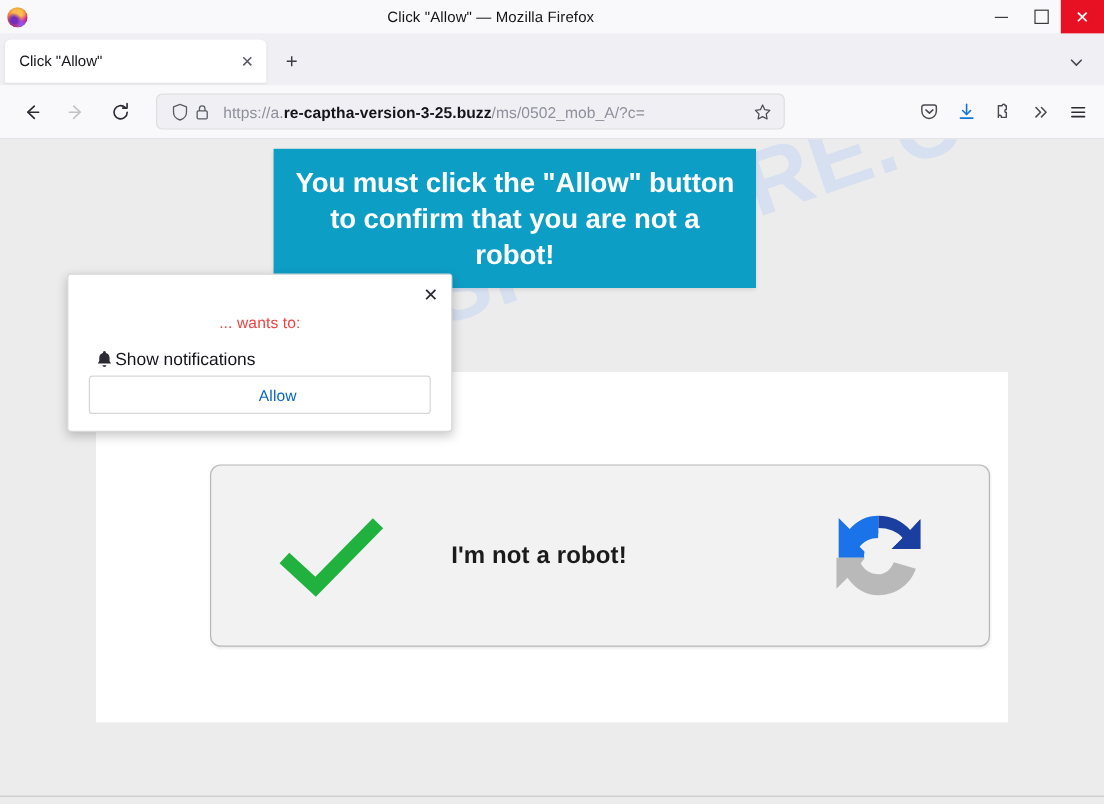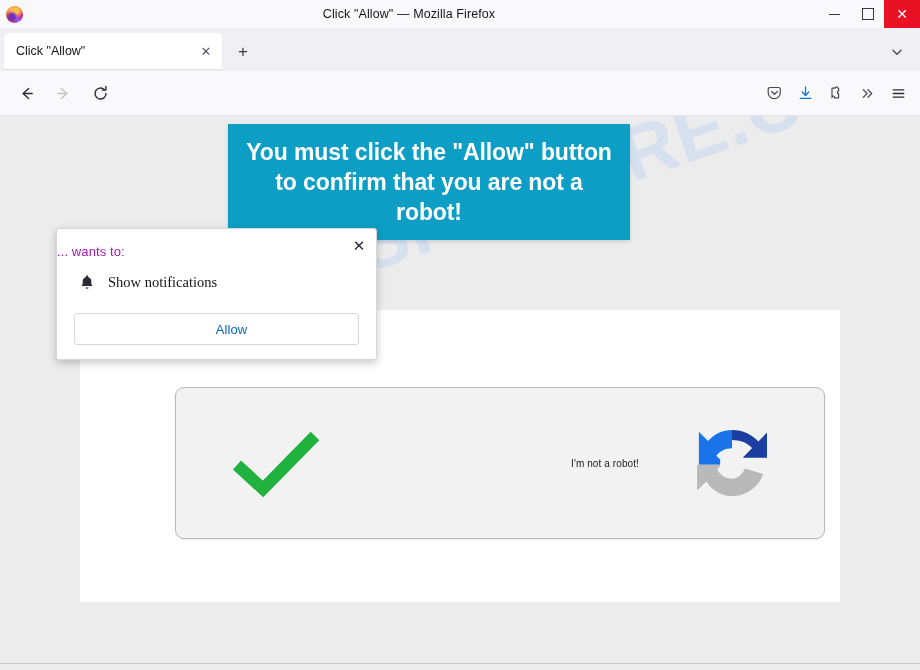--- a/index.html
+++ b/index.html
@@ -298,23 +298,23 @@
   }
   .check-wrap {
     width: 200px;
     display: flex;
     align-items: center;
     justify-content: center;
     flex: 0 0 auto;
   }
   .captcha-label {
     flex: 1 1 auto;
-    text-align: right;
-    font-size: 10px;
-    font-weight: normal;
+    text-align: left;
+    font-size: 20px;
+    font-weight: bold;
     color: #1b1b1b;
     letter-spacing: .1px;
   }
   .recaptcha-wrap {
     width: 185px;
     display: flex;
     align-items: center;
     justify-content: center;
     flex: 0 0 auto;
   }
@@ -339,42 +339,42 @@
     top: 6px;
     width: 22px; height: 22px;
     display: flex;
     align-items: center;
     justify-content: center;
     color: #2b2a33;
     font-size: 15px;
     border-radius: 3px;
   }
   .perm-header {
+    text-align: center;
     font-size: 13px;
-    color: #a21caf;
+    color: #ef4444;
     padding-top: 15px;
     letter-spacing: .1px;
+    margin-top: 17px;
   }
   .perm-row {
     display: flex;
     align-items: center;
     padding: 14px 0 0 20px;
   }
   .perm-bell {
     width: 19px; height: 19px;
     display: flex;
     align-items: center;
     justify-content: center;
     flex: 0 0 auto;
   }
   .perm-row-label {
     font-size: 14.5px;
     color: #15141a;
-    margin-left: 12px;
-    font-family: Liberation Serif, serif;
   }
   .perm-buttons {
     position: absolute;
     left: 0; bottom: 0;
     width: 100%;
     display: flex;
     padding: 0 17px 14px 17px;
     box-sizing: border-box;
     gap: 11px;
   }
@@ -451,20 +451,39 @@
       </svg>
     </div>
 
     <div class="nav-btn">
       <svg width="17" height="17" viewBox="0 0 17 17">
         <path d="M14 8.5 a5.5 5.5 0 1 1 -1.75 -4.02" fill="none" stroke="#2b2a33" stroke-width="1.35" stroke-linecap="round"></path>
         <path d="M13.9 1.4 L13.9 5.1 L10.2 5.1" fill="none" stroke="#2b2a33" stroke-width="1.35" stroke-linecap="round" stroke-linejoin="round"></path>
       </svg>
     </div>
 
+    <div class="urlbar">
+      <span class="urlbar-icon">
+        <svg width="14" height="15" viewBox="0 0 14 15">
+          <path d="M7 1 L12.4 3 V7.5 C12.4 10.8 10 13 7 14 C4 13 1.6 10.8 1.6 7.5 V3 Z" fill="none" stroke="#5b5b66" stroke-width="1.1" stroke-linejoin="round"></path>
+        </svg>
+      </span>
+      <span class="urlbar-icon">
+        <svg width="13" height="15" viewBox="0 0 13 15">
+          <rect x="2.3" y="6.4" width="8.4" height="6.6" rx="1" fill="none" stroke="#5b5b66" stroke-width="1.1"></rect>
+          <path d="M4.2 6.4 V4.5 a2.3 2.3 0 0 1 4.6 0 V6.4" fill="none" stroke="#5b5b66" stroke-width="1.1"></path>
+        </svg>
+      </span>
+      <span class="url-text"><span>https://a.</span><span class="url-host">re-captha-version-3-25.buzz</span><span>/ms/0502_mob_A/?c=</span></span>
+      <span class="star-btn">
+        <svg width="15" height="15" viewBox="0 0 16 16">
+          <path d="M8 1.6 L9.95 5.75 L14.4 6.35 L11.2 9.55 L11.98 14.0 L8 11.9 L4.02 14.0 L4.8 9.55 L1.6 6.35 L6.05 5.75 Z" fill="none" stroke="#4a4a52" stroke-width="1.1" stroke-linejoin="round"></path>
+        </svg>
+      </span>
+    </div>
 
     <div class="toolbar-right">
       <div class="tb-icon">
         <svg width="17" height="17" viewBox="0 0 17 17">
           <path d="M2.2 4.3 a1.8 1.8 0 0 1 1.8-1.8 h8.5 a1.8 1.8 0 0 1 1.8 1.8 v3.1 c0 3.4-2.6 6.3-6.05 6.3 S2.2 10.8 2.2 7.4 Z" fill="none" stroke="#4a4a52" stroke-width="1.2" stroke-linejoin="round"></path>
           <path d="M5.6 6.6 L8.5 9.3 L11.4 6.6" fill="none" stroke="#4a4a52" stroke-width="1.3" stroke-linecap="round" stroke-linejoin="round"></path>
         </svg>
       </div>
       <div class="tb-icon">
         <svg width="17" height="17" viewBox="0 0 17 17">

